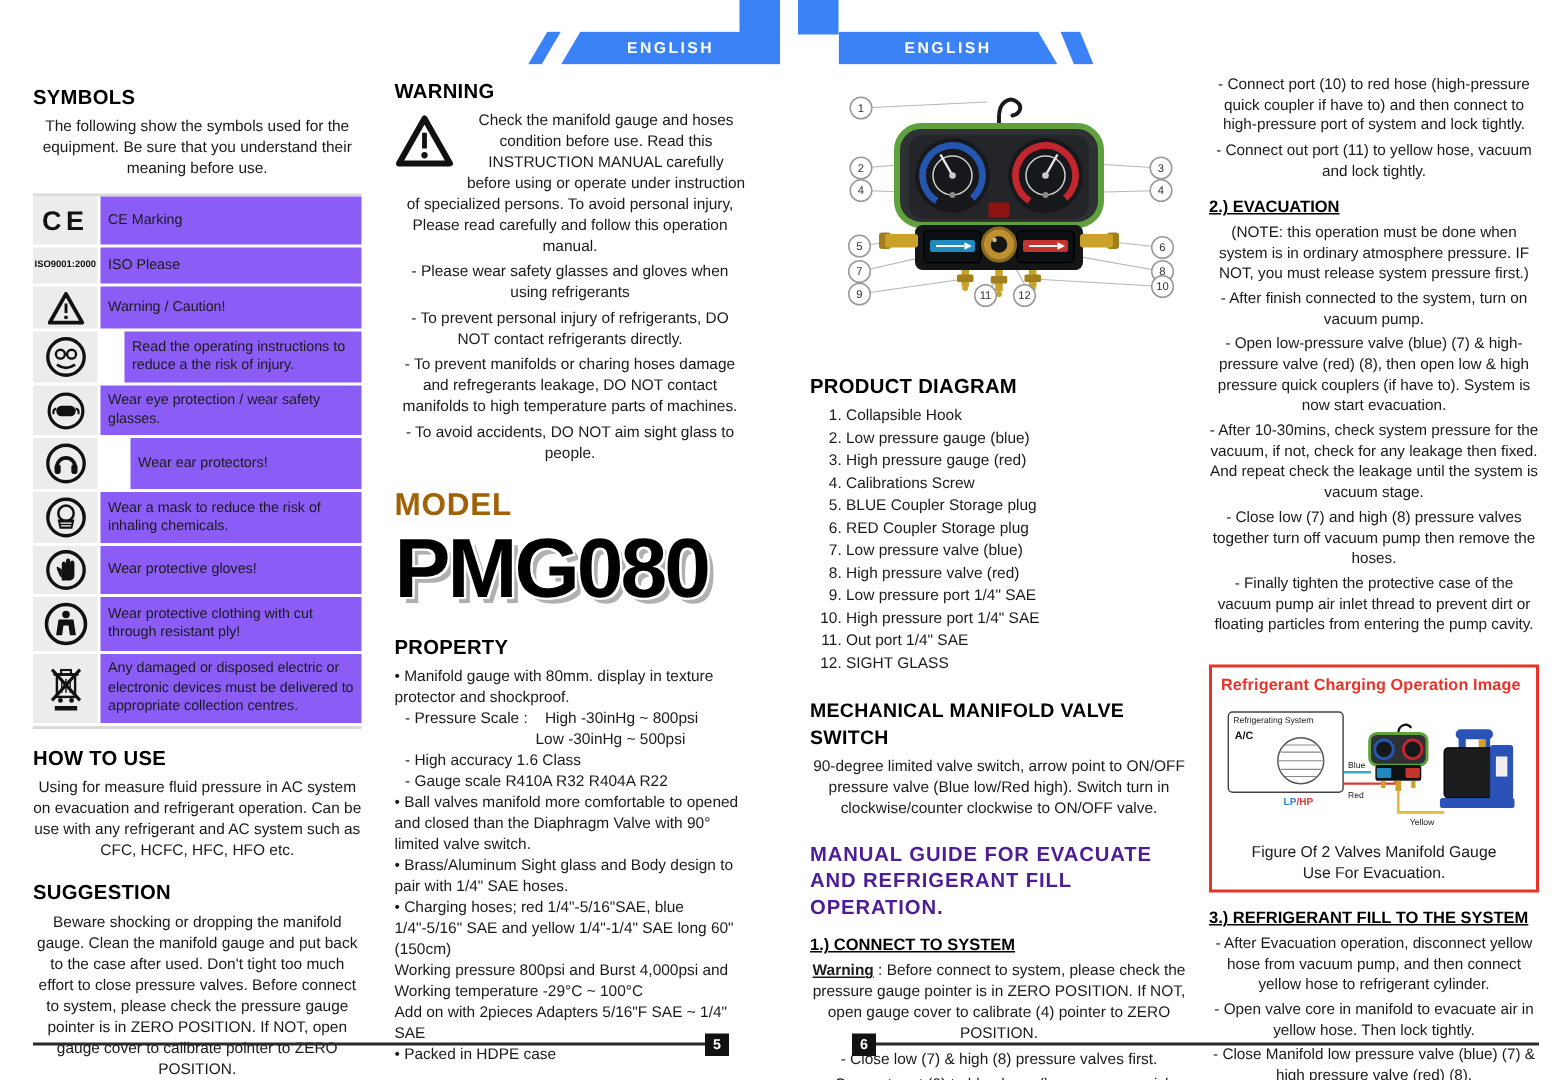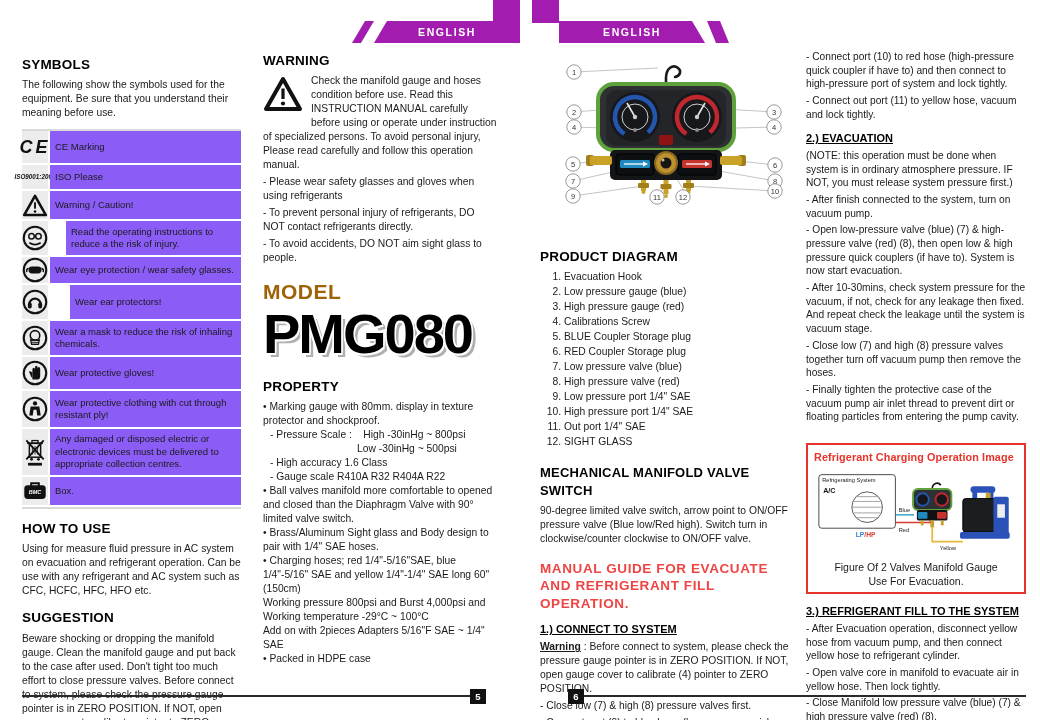--- a/index.html
+++ b/index.html
@@ -1,31 +1,31 @@
 <!DOCTYPE html>
 <html><head>
 <meta charset="utf-8">
 <style>
   html,body{margin:0;padding:0;}
   body{width:1040px;height:720px;background:#ffffff;position:relative;overflow:hidden;
        font-family:"Liberation Sans",sans-serif;color:#1a1a1a;}
   .abs{position:absolute;}
   .col{position:absolute;font-size:10.3px;line-height:1.36;}
   .h{font-size:13.5px;font-weight:bold;color:#000;margin:0 0 4px;letter-spacing:.2px;}
-  .bigh{font-size:13.5px;font-weight:bold;color:#ef4444;margin:14px 0 4px;letter-spacing:.6px;line-height:1.3;}
+  .bigh{font-size:13.5px;font-weight:bold;color:#4c1d95;margin:14px 0 4px;letter-spacing:.6px;line-height:1.3;}
   .sub{font-size:11px;font-weight:bold;color:#000;margin:10px 0 3px;text-decoration:underline;}
-  p{margin:0 0 3px;}
-  
-  .bn{background:#a21caf;position:absolute;}
+  p{margin:0 0 3px;text-align:center;}
+  
+  .bn{background:#3b82f6;position:absolute;}
   .bn-main{display:flex;align-items:center;justify-content:center;}
   .bn-text{color:#fff;font-size:10.5px;font-weight:bold;letter-spacing:1.6px;}
   
   .symtable{margin-top:9px;border-top:2px solid #d9d9d9;border-bottom:2px solid #d9d9d9;}
   .symrow{display:flex;margin-bottom:2px;}
-  .symicon{width:26px;background:#ececec;display:flex;align-items:center;justify-content:center;margin-right:2px;flex:none;font-style:italic;}
+  .symicon{width:43px;background:#ececec;display:flex;align-items:center;justify-content:center;margin-right:2px;flex:none;}
   .symlabel{flex:1;background:#8b5cf6;font-size:9.5px;line-height:1.32;padding:4px 5px;display:flex;align-items:center;}
   .ce-logo{font-size:18px;font-weight:bold;letter-spacing:3px;color:#111;}
   .iso-logo{font-size:6.3px;font-weight:bold;color:#111;}
   
   .model-label{font-size:21px;font-weight:bold;color:#a16207;margin:13px 0 0;letter-spacing:.5px;}
   .model-name{font-size:56px;font-weight:bold;color:#000;letter-spacing:-2px;line-height:.98;
     text-shadow:-1.5px -1.5px 0 #fff,1.5px -1.5px 0 #fff,-1.5px 1.5px 0 #fff,1.5px 1.5px 0 #fff,4px 4px 0 #b0b0b0;}
   
   .prop-line{white-space:pre-wrap;margin:0;}
   .ind1{padding-left:7px;}
@@ -161,30 +161,20 @@
             <line x1="15" y1="11" x2="15" y2="21" stroke="#111" stroke-width="1"></line>
             <line x1="18" y1="11" x2="18" y2="21" stroke="#111" stroke-width="1"></line>
             <line x1="5" y1="4.5" x2="25" y2="26.5" stroke="#111" stroke-width="2.2"></line>
             <line x1="25" y1="4.5" x2="5" y2="26.5" stroke="#111" stroke-width="2.2"></line>
             <circle cx="11" cy="26.5" r="1.7" fill="#111"></circle>
             <circle cx="19" cy="26.5" r="1.7" fill="#111"></circle>
             <rect x="7" y="30.5" width="16" height="3.2" fill="#111"></rect>
           </svg>
       </div>
       <div class="symlabel">Any damaged or disposed electric or electronic devices must be delivered to appropriate collection centres.</div>
-    </div>
-    <div class="symrow" style="min-height:28px;">
-      <div class="symicon">
-        <svg width="30" height="25" viewBox="0 0 34 28">
-            <path d="M12,8 v-3.5 h10 v3.5" fill="none" stroke="#111" stroke-width="2.6"></path>
-            <rect x="3" y="7" width="28" height="18" rx="4.5" fill="#111"></rect>
-            <text x="17" y="19" font-size="7.2" font-weight="bold" fill="#fff" text-anchor="middle" font-family="Liberation Sans, sans-serif">BMC</text>
-          </svg>
-      </div>
-      <div class="symlabel">Box.</div>
     </div>
   </div>
 
   <div class="h" style="margin-top:11px;">HOW TO USE</div>
   <p>Using for measure fluid pressure in AC system on evacuation and refrigerant operation. Can be use with any refrigerant and AC system such as CFC, HCFC, HFC, HFO etc.</p>
 
   <div class="h" style="margin-top:11px;">SUGGESTION</div>
   <p>Beware shocking or dropping the manifold gauge. Clean the manifold gauge and put back to the case after used. Don't tight too much effort to close pressure valves. Before connect to system, please check the pressure gauge pointer is in ZERO POSITION. If NOT, open gauge cover to calibrate pointer to ZERO POSITION.</p>
 </div>
 
@@ -195,27 +185,28 @@
       <svg width="40" height="36" viewBox="0 0 40 36">
           <path d="M20,3 L37,33 H3 Z" fill="none" stroke="#111" stroke-width="4" stroke-linejoin="round"></path>
           <rect x="18.4" y="12.5" width="3.2" height="10.5" fill="#111"></rect>
           <circle cx="20" cy="27.5" r="2.1" fill="#111"></circle>
         </svg>
     </span>
     <p>Check the manifold gauge and hoses condition before use. Read this INSTRUCTION MANUAL carefully before using or operate under instruction of specialized persons. To avoid personal injury, Please read carefully and follow this operation manual.</p>
   </div>
   <p>- Please wear safety glasses and gloves when using refrigerants</p>
   <p>- To prevent personal injury of refrigerants, DO NOT contact refrigerants directly.</p>
+  <p>- To prevent manifolds or charing hoses damage and refregerants leakage, DO NOT contact manifolds to high temperature parts of machines.</p>
   <p>- To avoid accidents, DO NOT aim sight glass to people.</p>
 
   <div class="model-label">MODEL</div>
   <div class="model-name">PMG080</div>
 
   <div class="h" style="margin-top:16px;">PROPERTY</div>
-  <div class="prop-line">• Marking gauge with 80mm. display in texture protector and shockproof.</div>
+  <div class="prop-line">• Manifold gauge with 80mm. display in texture protector and shockproof.</div>
   <div class="prop-line ind1">- Pressure Scale :    High -30inHg ~ 800psi</div>
   <div class="prop-line ind3">Low -30inHg ~ 500psi</div>
   <div class="prop-line ind1">- High accuracy 1.6 Class</div>
   <div class="prop-line ind1">- Gauge scale R410A R32 R404A R22</div>
   <div class="prop-line">• Ball valves manifold more comfortable to opened and closed than the Diaphragm Valve with 90° limited valve switch.</div>
   <div class="prop-line">• Brass/Aluminum Sight glass and Body design to pair with 1/4" SAE hoses.</div>
   <div class="prop-line">• Charging hoses; red 1/4"-5/16"SAE, blue 1/4"-5/16" SAE and yellow 1/4"-1/4" SAE long 60"(150cm)</div>
   <div class="prop-line">Working pressure 800psi and Burst 4,000psi and Working temperature -29°C ~ 100°C</div>
   <div class="prop-line">Add on with 2pieces Adapters 5/16"F SAE ~ 1/4" SAE</div>
   <div class="prop-line">• Packed in HDPE case</div>
@@ -329,21 +320,21 @@
         <text x="235" y="137.6">10</text>
       <circle cx="117" cy="141" r="7.2" fill="#fff" stroke="#999"></circle>
         <text x="117" y="143.6">11</text>
       <circle cx="143" cy="141" r="7.2" fill="#fff" stroke="#999"></circle>
         <text x="143" y="143.6">12</text>
     </g>
   </svg>
 
   <div class="h" style="margin-top:10px;">PRODUCT DIAGRAM</div>
   <ol class="pd-list">
-    <li>Evacuation Hook</li>
+    <li>Collapsible Hook</li>
     <li>Low pressure gauge (blue)</li>
     <li>High pressure gauge (red)</li>
     <li>Calibrations Screw</li>
     <li>BLUE Coupler Storage plug</li>
     <li>RED Coupler Storage plug</li>
     <li>Low pressure valve (blue)</li>
     <li>High pressure valve (red)</li>
     <li>Low pressure port 1/4" SAE</li>
     <li>High pressure port 1/4" SAE</li>
     <li>Out port 1/4" SAE</li>

